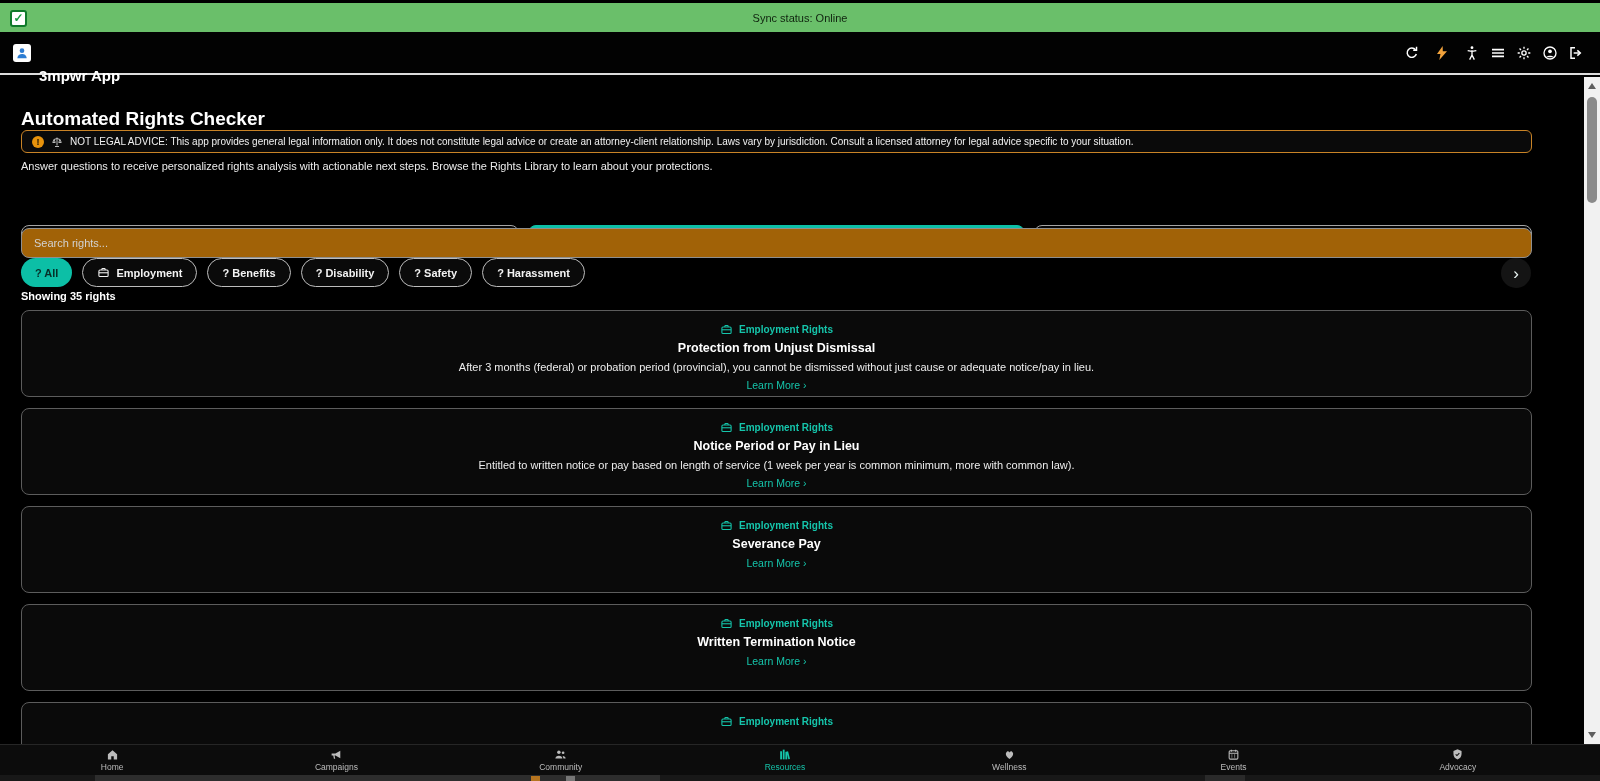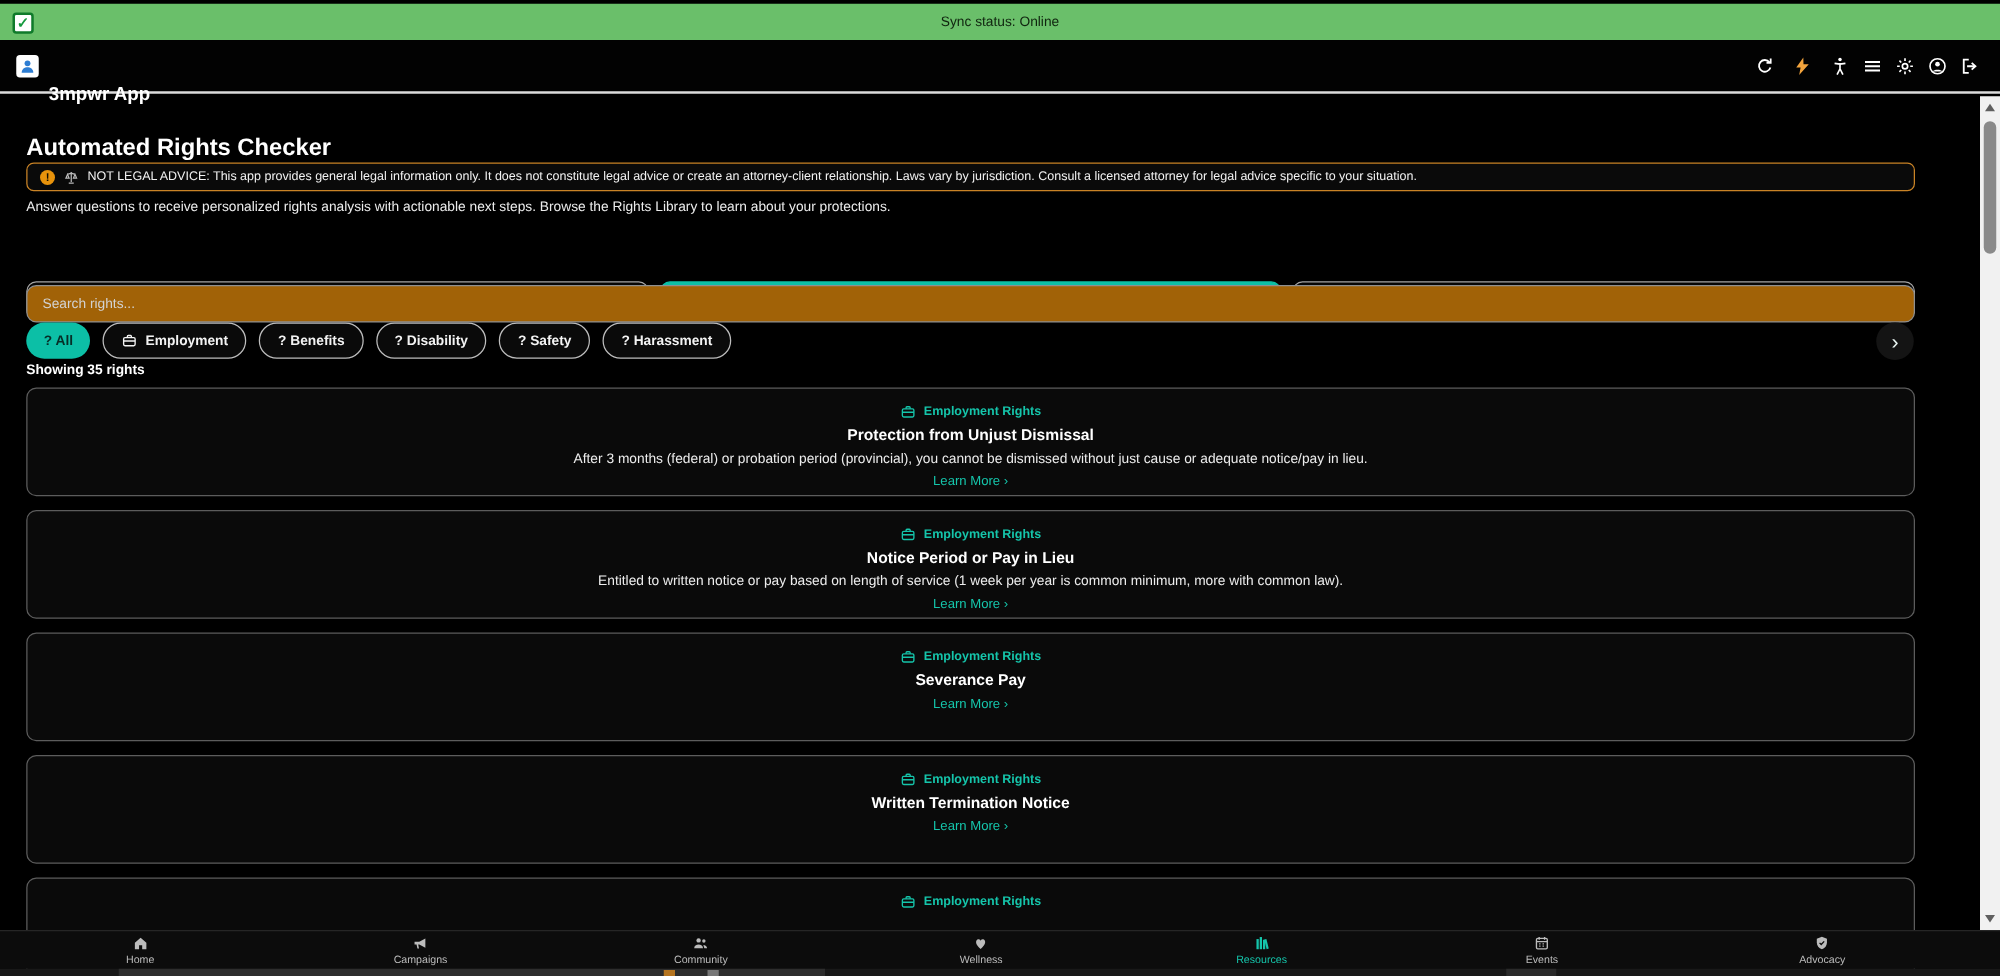--- a/index.html
+++ b/index.html
@@ -315,38 +315,38 @@
       <span style="display:flex">
         <svg viewBox="0 0 24 24">
             <circle cx="9" cy="8" r="3.2" fill="currentColor"></circle>
             <path d="M2.5 19.5c0-3.4 3-5.3 6.5-5.3s6.5 1.9 6.5 5.3z" fill="currentColor"></path>
             <circle cx="16.8" cy="8.8" r="2.5" fill="currentColor"></circle>
             <path d="M16 14.6c3 .2 5.5 2 5.5 4.9h-4" fill="currentColor"></path>
           </svg>
       </span>
       <span class="nav-label">Community</span>
     </div>
-    <div class="nav-item">
-      <span style="display:flex">
-        <svg viewBox="0 0 24 24">
-            <path d="M12 20.5C5 15 3.6 9.6 7.2 6.8 9.8 4.9 12 7.3 12 8.6c0-1.3 2.2-3.7 4.8-1.8 3.6 2.8 2.2 8.2-4.8 13.7z" fill="currentColor"></path>
-          </svg>
-      </span>
-      <span class="nav-label">Wellness</span>
-    </div>
     <div class="nav-item active">
       <span style="display:flex">
         <svg viewBox="0 0 24 24">
             <rect x="4" y="6" width="3.4" height="15" fill="currentColor"></rect>
             <rect x="8.8" y="3" width="3.4" height="18" fill="currentColor"></rect>
             <rect x="13.6" y="7" width="3.4" height="14" fill="currentColor"></rect>
             <rect x="17.2" y="6.2" width="3.2" height="14.5" transform="rotate(-14 18.8 13.4)" fill="currentColor"></rect>
           </svg>
       </span>
       <span class="nav-label">Resources</span>
+    </div>
+    <div class="nav-item">
+      <span style="display:flex">
+        <svg viewBox="0 0 24 24">
+            <path d="M12 20.5C5 15 3.6 9.6 7.2 6.8 9.8 4.9 12 7.3 12 8.6c0-1.3 2.2-3.7 4.8-1.8 3.6 2.8 2.2 8.2-4.8 13.7z" fill="currentColor"></path>
+          </svg>
+      </span>
+      <span class="nav-label">Wellness</span>
     </div>
     <div class="nav-item">
       <span style="display:flex">
         <svg viewBox="0 0 24 24" fill="none" stroke="currentColor" stroke-width="2">
             <rect x="4" y="5" width="16" height="15.5" rx="2"></rect>
             <path d="M4 9.8h16M8 3v4M16 3v4"></path>
             <path d="M8 13h2M13 13h2M8 16.5h2M13 16.5h2" stroke-width="1.8"></path>
           </svg>
       </span>
       <span class="nav-label">Events</span>

